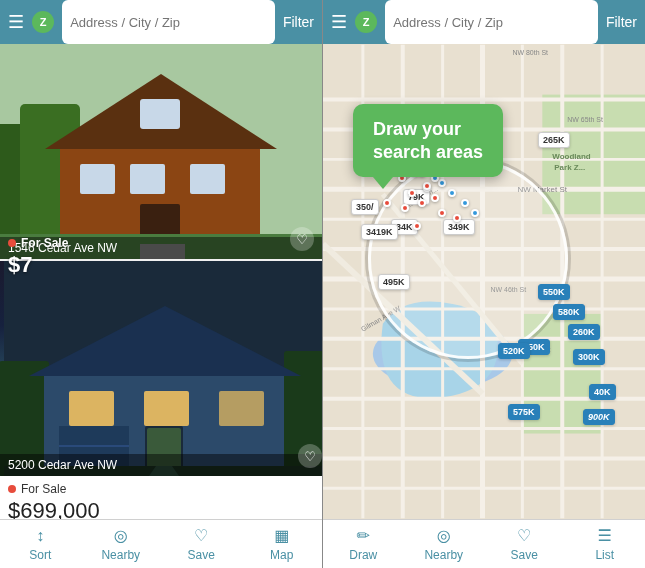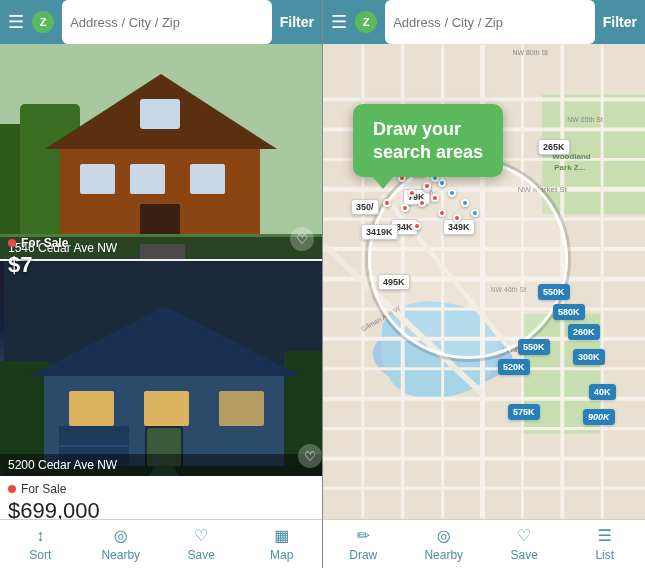--- a/index.html
+++ b/index.html
@@ -65,21 +65,21 @@
       font-size: 13px;
       color: #999;
       background: transparent;
       width: 100%;
     }
     .filter-btn {
       background: transparent;
       border: none;
       color: white;
       font-size: 14px;
-      font-weight: 700;
+      font-weight: 400;
       cursor: pointer;
     }
 
     
     .listings {
       flex: 1;
       overflow: hidden;
       position: relative;
     }
 
@@ -558,30 +558,30 @@
     </svg>
 
     <div class="circle-overlay" style="width:200px; height:200px; top:115px; left:45px;"></div>
 
     <div class="tooltip-right">
       <span style="white-space:pre-line;">Draw your
 search areas</span>
     </div>
 
     <div id="map-pins-container">
-        <div class="map-pin" style="top: 95px; left: 215px; position: absolute;">265K</div>
+        <div class="map-pin" style="top: 88px; left: 215px; position: absolute;">265K</div>
         <div class="map-pin" style="top: 155px; left: 28px; position: absolute;">350/</div>
         <div class="map-pin" style="top: 230px; left: 55px; position: absolute;">495K</div>
         <div class="map-pin" style="top: 175px; left: 68px; position: absolute;">34K</div>
         <div class="map-pin" style="top: 175px; left: 120px; position: absolute;">349K</div>
         <div class="map-pin" style="top: 145px; left: 80px; position: absolute;">79K</div>
         <div class="map-pin blue" style="top: 240px; left: 215px; position: absolute;">550K</div>
         <div class="map-pin blue" style="top: 260px; left: 230px; position: absolute;">580K</div>
         <div class="map-pin blue" style="top: 295px; left: 195px; position: absolute;">550K</div>
-        <div class="map-pin blue" style="top: 315px; left: 175px; position: absolute;">520K</div>
+        <div class="map-pin blue" style="top: 299px; left: 175px; position: absolute;">520K</div>
         <div class="map-pin blue" style="top: 280px; left: 245px; position: absolute;">260K</div>
         <div class="map-pin blue" style="top: 305px; left: 250px; position: absolute;">300K</div>
         <div class="map-pin blue" style="top: 340px; left: 235px; position: absolute; margin-left: 31px;">40K</div>
         <div class="map-pin blue" style="top: 360px; left: 185px; position: absolute;">575K</div>
         <div class="map-pin blue" style="top: 365px; left: 260px; position: absolute; font-style: italic;">900K</div>
         <div class="map-pin" style="top: 180px; left: 38px; position: absolute;">3419K</div>
         <div class="map-dot red" style="width: 8px; height: 8px; top: 130px; left: 75px; position: absolute;"></div>
         <div class="map-dot red" style="width: 8px; height: 8px; top: 145px; left: 85px; position: absolute;"></div>
         <div class="map-dot red" style="width: 8px; height: 8px; top: 155px; left: 95px; position: absolute;"></div>
         <div class="map-dot red" style="width: 8px; height: 8px; top: 160px; left: 78px; position: absolute;"></div>

